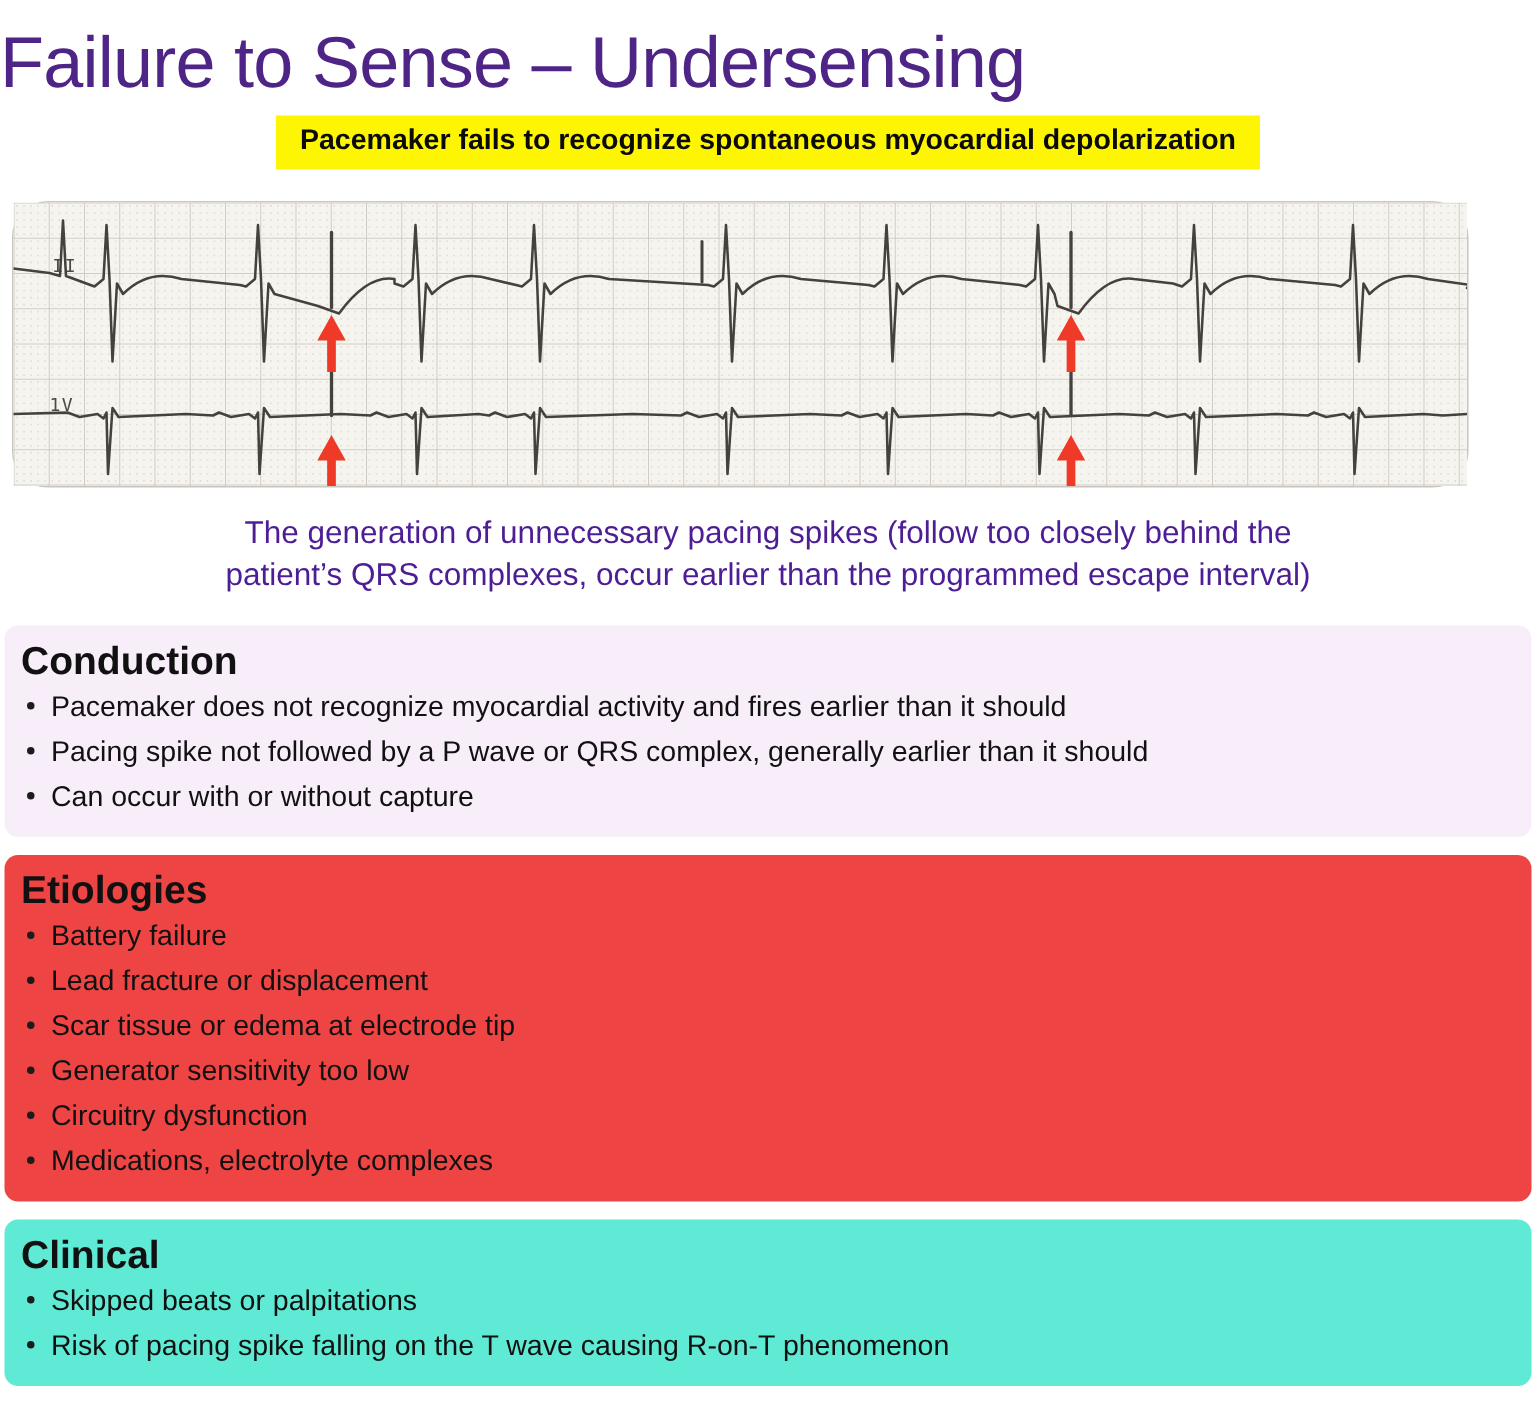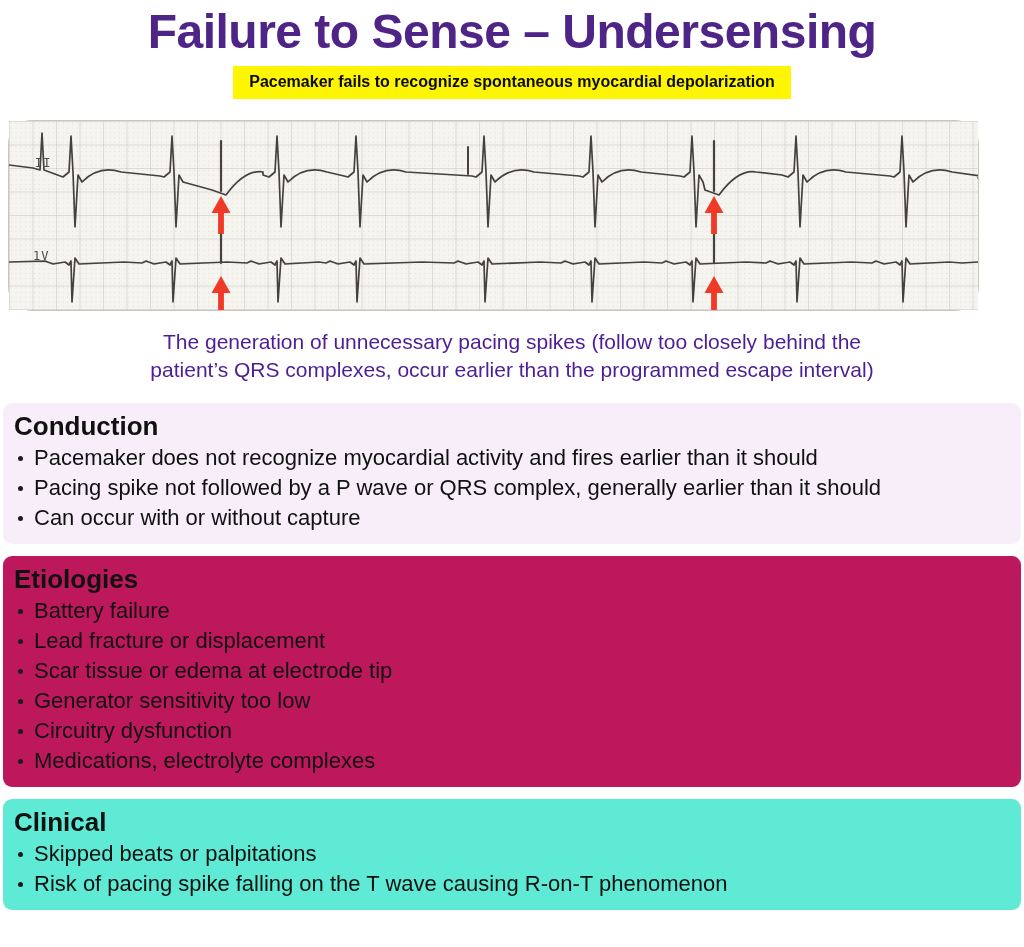--- a/index.html
+++ b/index.html
@@ -2,43 +2,43 @@
 <html><head>
 <meta charset="utf-8">
 <style>
   html,body{margin:0;padding:0;}
   body{
     width:1024px;height:947px;background:#ffffff;color:#111;
     font-family:"Liberation Sans","DejaVu Sans",sans-serif;
     overflow:hidden;position:relative;
   }
   .page-title{
-    margin:0;padding-top:4px;text-align:center;
-    font-size:48px;font-weight:bold;letter-spacing:-0.5px;line-height:1.15;
+    margin:0;padding-top:15px;text-align:left;
+    font-size:48px;font-weight:normal;letter-spacing:-0.5px;line-height:1.15;
   }
   .subtitle-row{text-align:center;margin-top:7px;}
   .subtitle-highlight{
-    display:inline-block;font-size:16px;font-weight:bold;
+    display:inline-block;font-size:19px;font-weight:bold;
     padding:7px 16px 8px;line-height:1.1;color:#0b0b0b;
   }
   .ecg-wrap{
     margin:21px 0 0 8px;width:969px;height:189px;
     border:1px solid #c9c6bf;background:#f6f4ef;
   }
   .ecg-wrap svg{display:block;}
   .ecg-caption{
     margin:17px auto 19px;text-align:center;
     font-size:21px;line-height:28px;color:#4c1d95;
   }
   .box{
     margin:0 3px 12px;border-radius:9px;padding:10px 14px 11px 11px;
   }
   .box h2{margin:0 0 3px;font-size:26px;font-weight:bold;line-height:27px;}
   .box ul{list-style:none;margin:0;padding:0;}
-  .box li{font-size:22px;line-height:30px;}
+  .box li{font-size:19px;line-height:30px;}
   .box li::before{
     content:"";display:inline-block;width:5px;height:5px;border-radius:50%;
     background:#1c1c1c;margin:0 11px 4px 4px;
   }
 </style>
 </head>
 <body>
 
 <main>
 
@@ -86,21 +86,21 @@
 
   <section class="box" style="background: rgb(247, 238, 250);">
     <h2>Conduction</h2>
     <ul>
       <li>Pacemaker does not recognize myocardial activity and fires earlier than it should</li>
       <li>Pacing spike not followed by a P wave or QRS complex, generally earlier than it should</li>
       <li>Can occur with or without capture</li>
     </ul>
   </section>
 
-  <section class="box" style="background: #be185d;">
+  <section class="box" style="background: #ef4444;">
     <h2>Etiologies</h2>
     <ul>
       <li>Battery failure</li>
       <li>Lead fracture or displacement</li>
       <li>Scar tissue or edema at electrode tip</li>
       <li>Generator sensitivity too low</li>
       <li>Circuitry dysfunction</li>
       <li>Medications, electrolyte complexes</li>
     </ul>
   </section>

